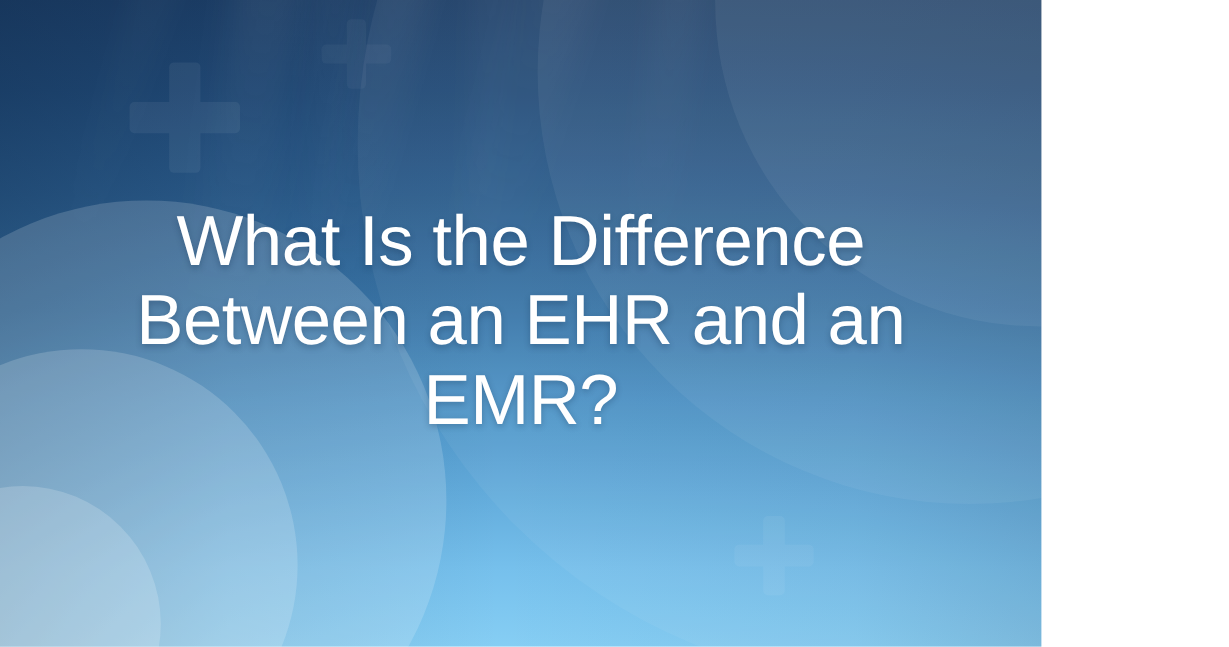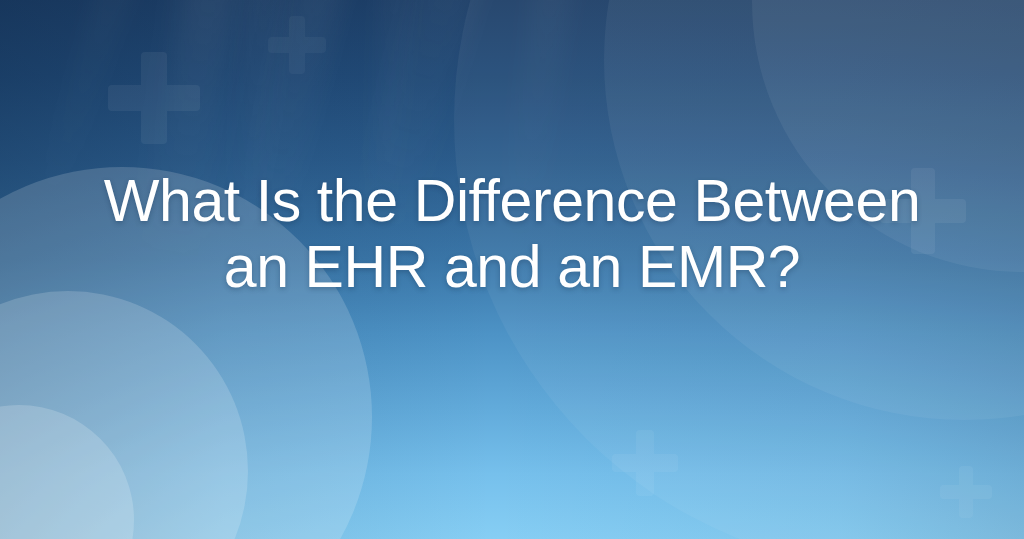--- a/index.html
+++ b/index.html
@@ -2,21 +2,21 @@
 <html><head>
 <meta charset="utf-8">
 <style>
   html, body {
     margin: 0;
     padding: 0;
     background: #ffffff;
   }
   #banner {
     position: relative;
-    width: 1024px;
+    width: 868px;
     height: 539px;
     overflow: hidden;
     font-family: "Liberation Sans", "DejaVu Sans", sans-serif;
     isolation: isolate;
   }
 
   
   .bg-gradient {
     position: absolute;
     inset: 0;

